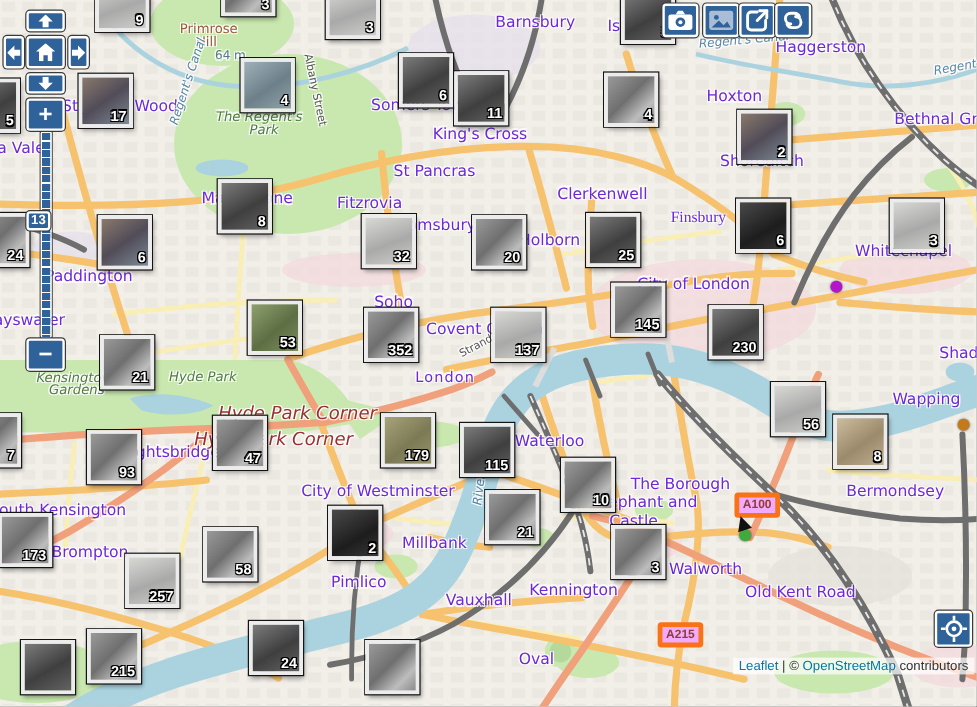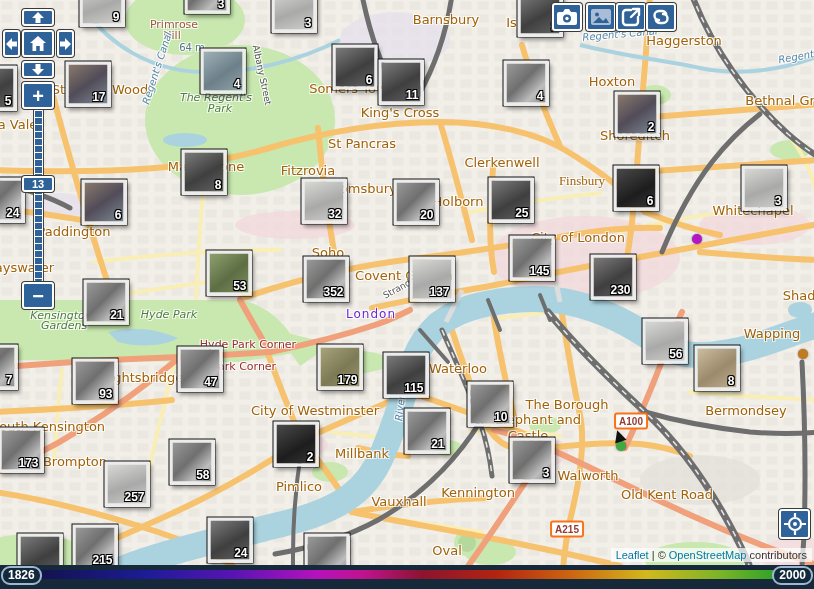--- a/index.html
+++ b/index.html
@@ -5,30 +5,30 @@
   html,body{margin:0;padding:0;background:#222;}
   .app{position:relative;width:814px;height:589px;overflow:hidden;background:#f2efe9;
        font-family:"Liberation Sans",sans-serif;}
   
   .map{position:absolute;inset:0;}
   .map svg{position:absolute;left:0;top:0;}
   .lbl{position:absolute;z-index:2;transform:translate(-50%,-50%) rotate(var(--rot,0deg));
        white-space:nowrap;pointer-events:none;font-family:"DejaVu Sans",sans-serif;
        text-shadow:-1px -1px 0 rgba(255,255,255,.85),1px -1px 0 rgba(255,255,255,.85),
                    -1px 1px 0 rgba(255,255,255,.85),1px 1px 0 rgba(255,255,255,.85);}
-  .c-pl{font-size:13px;color:#a16207;}
+  .c-pl{font-size:13px;color:#6d28d9;}
   .c-city{font-size:12px;color:#6d28d9;letter-spacing:1px;}
   .c-park{font-size:11px;font-style:italic;color:#4e7d3f;}
   .c-peak{font-size:11px;color:#9c5a3c;}
   .c-elev{font-size:10px;color:#58798a;}
   .c-water{font-size:10px;font-style:italic;color:#5687a8;}
   .c-road{font-size:9px;color:#555;}
-  .c-red{font-size:11px;color:#9a2f2f;}
-  .rbadge{position:absolute;z-index:2;transform:translate(-50%,-50%);background:#ffffff;
-       border:2px solid #f97316;color:#943c34;font-weight:bold;font-size:10px;
+  .c-red{font-size:15px;font-style:italic;color:#9a2f2f;}
+  .rbadge{position:absolute;z-index:2;transform:translate(-50%,-50%);background:#f0abfc;
+       border:4px solid #f97316;color:#943c34;font-weight:bold;font-size:10px;
        padding:0 3px;border-radius:3px;line-height:13px;}
   .dot{position:absolute;z-index:3;width:10px;height:10px;border-radius:50%;
        transform:translate(-50%,-50%);box-shadow:0 0 2px rgba(0,0,0,.6);}
   .tri{position:absolute;z-index:3;left:613px;top:430px;width:0;height:0;
        border-left:6px solid transparent;border-right:6px solid transparent;
        border-bottom:12px solid #111;transform:rotate(-18deg);}
   
   .marker{position:absolute;z-index:4;width:39px;height:39px;transform:translate(-50%,-50%);
        border:3px solid #ececec;box-shadow:0 0 0 1px #141414,2px 3px 4px rgba(0,0,0,.4);}
   .marker .cnt{position:absolute;right:2px;bottom:0;color:#fff;font-weight:bold;font-size:12px;
@@ -51,21 +51,21 @@
   .b-up{left:22px;top:9px;width:32px;height:17px;}
   .b-left{left:3px;top:30px;width:17px;height:27px;}
   .b-home{left:22px;top:30px;width:32px;height:27px;}
   .b-right{left:57px;top:30px;width:17px;height:27px;}
   .b-down{left:22px;top:61px;width:32px;height:17px;}
   .b-plus{left:22px;top:82px;width:32px;height:27px;font-size:20px;font-weight:bold;line-height:1;}
   .b-minus{left:22px;top:282px;width:32px;height:27px;font-size:20px;font-weight:bold;line-height:1;}
   .sl-track{position:absolute;z-index:9;left:34px;top:109px;width:9px;height:173px;box-sizing:border-box;
        background:repeating-linear-gradient(180deg,rgba(255,255,255,.9) 0 1px,#2e6298 1px 7px);
        border:1px solid #fff;box-shadow:0 0 0 1px #444;border-radius:2px;}
-  .sl-handle{left:22px;top:176px;width:32px;height:16px;font-size:11px;font-weight:bold;}
+  .sl-handle{left:22px;top:176px;width:20px;height:16px;font-size:11px;font-weight:bold;}
   .b-camera{left:552px;top:3px;width:30px;height:28px;}
   .b-image{left:586px;top:3px;width:30px;height:28px;}
   .b-export{left:616px;top:3px;width:30px;height:28px;}
   .b-link{left:646px;top:3px;width:30px;height:28px;}
   .b-layers{left:680px;top:3px;height:28px;padding:0 7px;font-size:15px;font-weight:bold;gap:7px;}
   .b-locate{left:779px;top:509px;width:31px;height:30px;}
   
   .attribution{position:absolute;z-index:6;right:2px;bottom:27px;background:rgba(255,255,255,.72);
        font-size:11px;color:#333;padding:1px 5px;white-space:nowrap;}
   .attribution .link{color:#0078a8;}
@@ -612,19 +612,14 @@
         <svg width="22" height="22" viewBox="0 0 22 22">
           <circle cx="11" cy="11" r="6" stroke="#fff" stroke-width="2.2" fill="none"></circle>
           <circle cx="11" cy="11" r="2" fill="#fff"></circle>
           <path d="M11 0 V4 M11 18 V22 M0 11 H4 M18 11 H22" stroke="#fff" stroke-width="2.2"></path>
         </svg>
       </span>
   </div>
 
   <div class="attribution"><span class="link">Leaflet</span><span> | </span><span>© </span><span class="link">OpenStreetMap</span><span> contributors</span></div>
 
-  <div class="timeline">
-    <span class="tl-badge tl-left">1826</span>
-    <div class="tl-track" style="background: linear-gradient(90deg, rgb(18, 18, 74) 0%, rgb(28, 28, 150) 15%, rgb(90, 20, 180) 27%, rgb(182, 18, 188) 38%, rgb(192, 19, 144) 44%, rgb(140, 20, 48) 52%, rgb(178, 36, 16) 62%, rgb(204, 102, 16) 72%, rgb(210, 184, 30) 82%, rgb(122, 180, 40) 92%, rgb(40, 160, 40) 100%);"></div>
-    <span class="tl-badge tl-right">2000</span>
-  </div>
 
 </div>
 
 </body></html>

